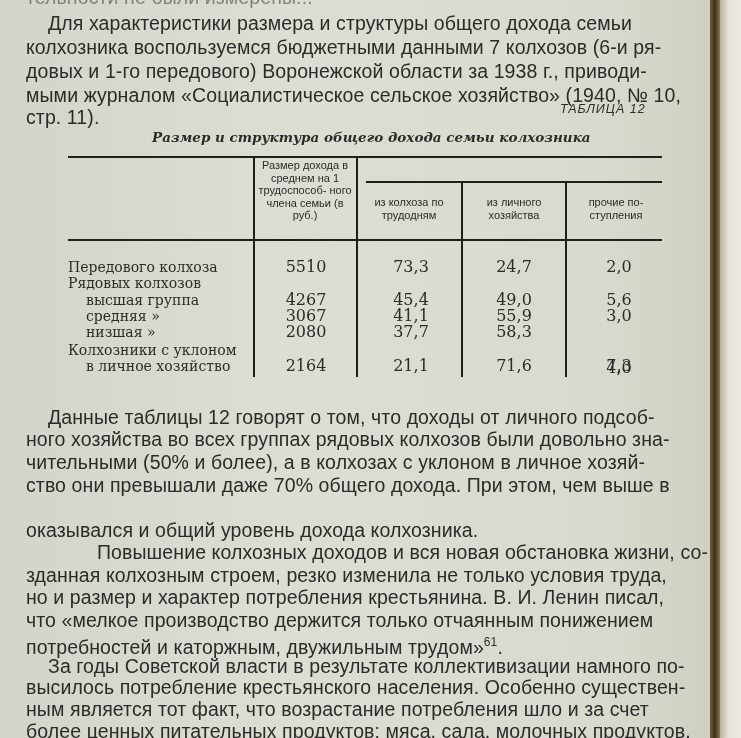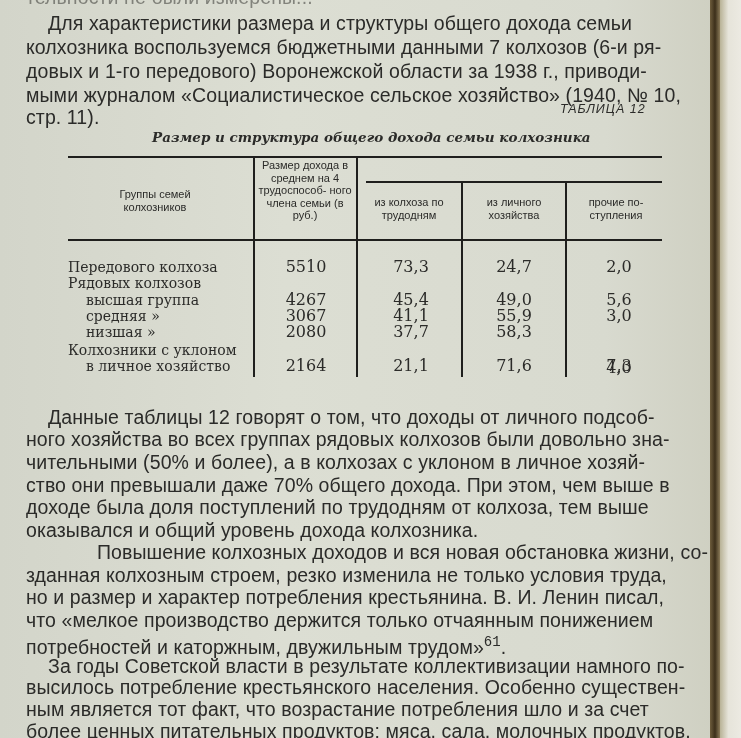--- a/index.html
+++ b/index.html
@@ -52,21 +52,21 @@
       position: absolute; left: 68px;
       font-family: "DejaVu Serif", serif; font-size: 14px; line-height: 16px;
       color: #2b2b29; white-space: nowrap;
     }
     .sub { left: 86px; text-align: right; }
     .cell {
       position: absolute; text-align: center; width: 80px;
       font-family: "DejaVu Serif", serif; font-size: 16px; line-height: 16px;
       color: #2b2b29;
     }
-    sup { font-size: 14px; font-family: Liberation Mono, monospace; }
+    sup { font-size: 12px; }
   </style>
 </head>
 <body>
 
 <div class="page">
   <div class="text-line cut" style="top:-14px;">тельности не были измерены...</div>
 
   <div class="text-line indent" style="top:12px; width:660px;">Для характеристики размера и структуры общего дохода семьи</div>
   <div class="text-line" style="top:36px;">колхозника воспользуемся бюджетными данными 7 колхозов (6-и ря-</div>
   <div class="text-line" style="top:60px;">довых и 1-го передового) Воронежской области за 1938 г., приводи-</div>
@@ -77,22 +77,21 @@
   <div class="table-title">Размер и структура общего дохода семьи колхозника</div>
 
   <div class="hline" style="left:68px; top:156px; width:594px;"></div>
   <div class="hline" style="left:366px; top:181px; width:296px; height:1.5px;"></div>
   <div class="hline" style="left:68px; top:239px; width:594px;"></div>
   <div class="vline" style="left:253px; top:157px; height:220px;"></div>
   <div class="vline" style="left:356px; top:157px; height:220px;"></div>
   <div class="vline" style="left:461px; top:182px; height:195px;"></div>
   <div class="vline" style="left:565px; top:182px; height:195px;"></div>
 
-  <div class="hdr" style="left:100px; top:188px; width:110px;">Группы семей колхозников</div>
-  <div class="hdr" style="left:257px; top:159px; width:96px;">Размер дохода в среднем на 4 трудоспособ- ного члена семьи (в руб.)</div>
+  <div class="hdr" style="left:257px; top:159px; width:96px;">Размер дохода в среднем на 1 трудоспособ- ного члена семьи (в руб.)</div>
   <div class="hdr" style="left:360px; top:196px; width:98px;">из колхоза по трудодням</div>
   <div class="hdr" style="left:470px; top:196px; width:88px;">из личного хозяйства</div>
   <div class="hdr" style="left:572px; top:196px; width:88px;">прочие по- ступления</div>
 
   <div class="row-label" style="top:259px;">Передового колхоза</div>
   <div class="row-label" style="top:275px;">Рядовых колхозов</div>
   <div class="row-label sub" style="top:292px;">высшая группа</div>
   <div class="row-label sub" style="top:308px;">средняя  »</div>
   <div class="row-label sub" style="top:324px;">низшая  »</div>
   <div class="row-label" style="top:342px;">Колхозники с уклоном</div>
@@ -119,21 +118,20 @@
   <div class="cell" style="left:579px; top:259px;">2,0</div>
   <div class="cell" style="left:579px; top:292px;">5,6</div>
   <div class="cell" style="left:579px; top:308px;">3,0</div>
   <div class="cell" style="left:579px; top:324px;margin-top:36px;">4,0</div>
   <div class="cell" style="left:579px; top:358px;">7,3</div>
 
   <div class="text-line indent" style="top:406px; width:660px;">Данные таблицы 12 говорят о том, что доходы от личного подсоб-</div>
   <div class="text-line" style="top:428px;">ного хозяйства во всех группах рядовых колхозов были довольно зна-</div>
   <div class="text-line" style="top:451px;">чительными (50% и более), а в колхозах с уклоном в личное хозяй-</div>
   <div class="text-line" style="top:474px;">ство они превышали даже 70% общего дохода. При этом, чем выше в</div>
-  <div class="text-line" style="top:496px;">доходе была доля поступлений по трудодням от колхоза, тем выше</div>
   <div class="text-line" style="top:519px;">оказывался и общий уровень дохода колхозника.</div>
 
   <div class="text-line indent" style="top:541px; width:660px;text-align:right;">Повышение колхозных доходов и вся новая обстановка жизни, со-</div>
   <div class="text-line" style="top:564px;">зданная колхозным строем, резко изменила не только условия труда,</div>
   <div class="text-line" style="top:586px;">но и размер и характер потребления крестьянина. В. И. Ленин писал,</div>
   <div class="text-line" style="top:609px;">что «мелкое производство держится только  отчаянным понижением</div>
   <div class="text-line" style="top:631px;"><span>потребностей и каторжным, двужильным трудом»</span><sup>61</sup><span>.</span></div>
 
   <div class="text-line indent" style="top:655px; width:660px;">За годы Советской власти в результате коллективизации намного по-</div>
   <div class="text-line" style="top:676px;">высилось потребление крестьянского населения. Особенно существен-</div>

